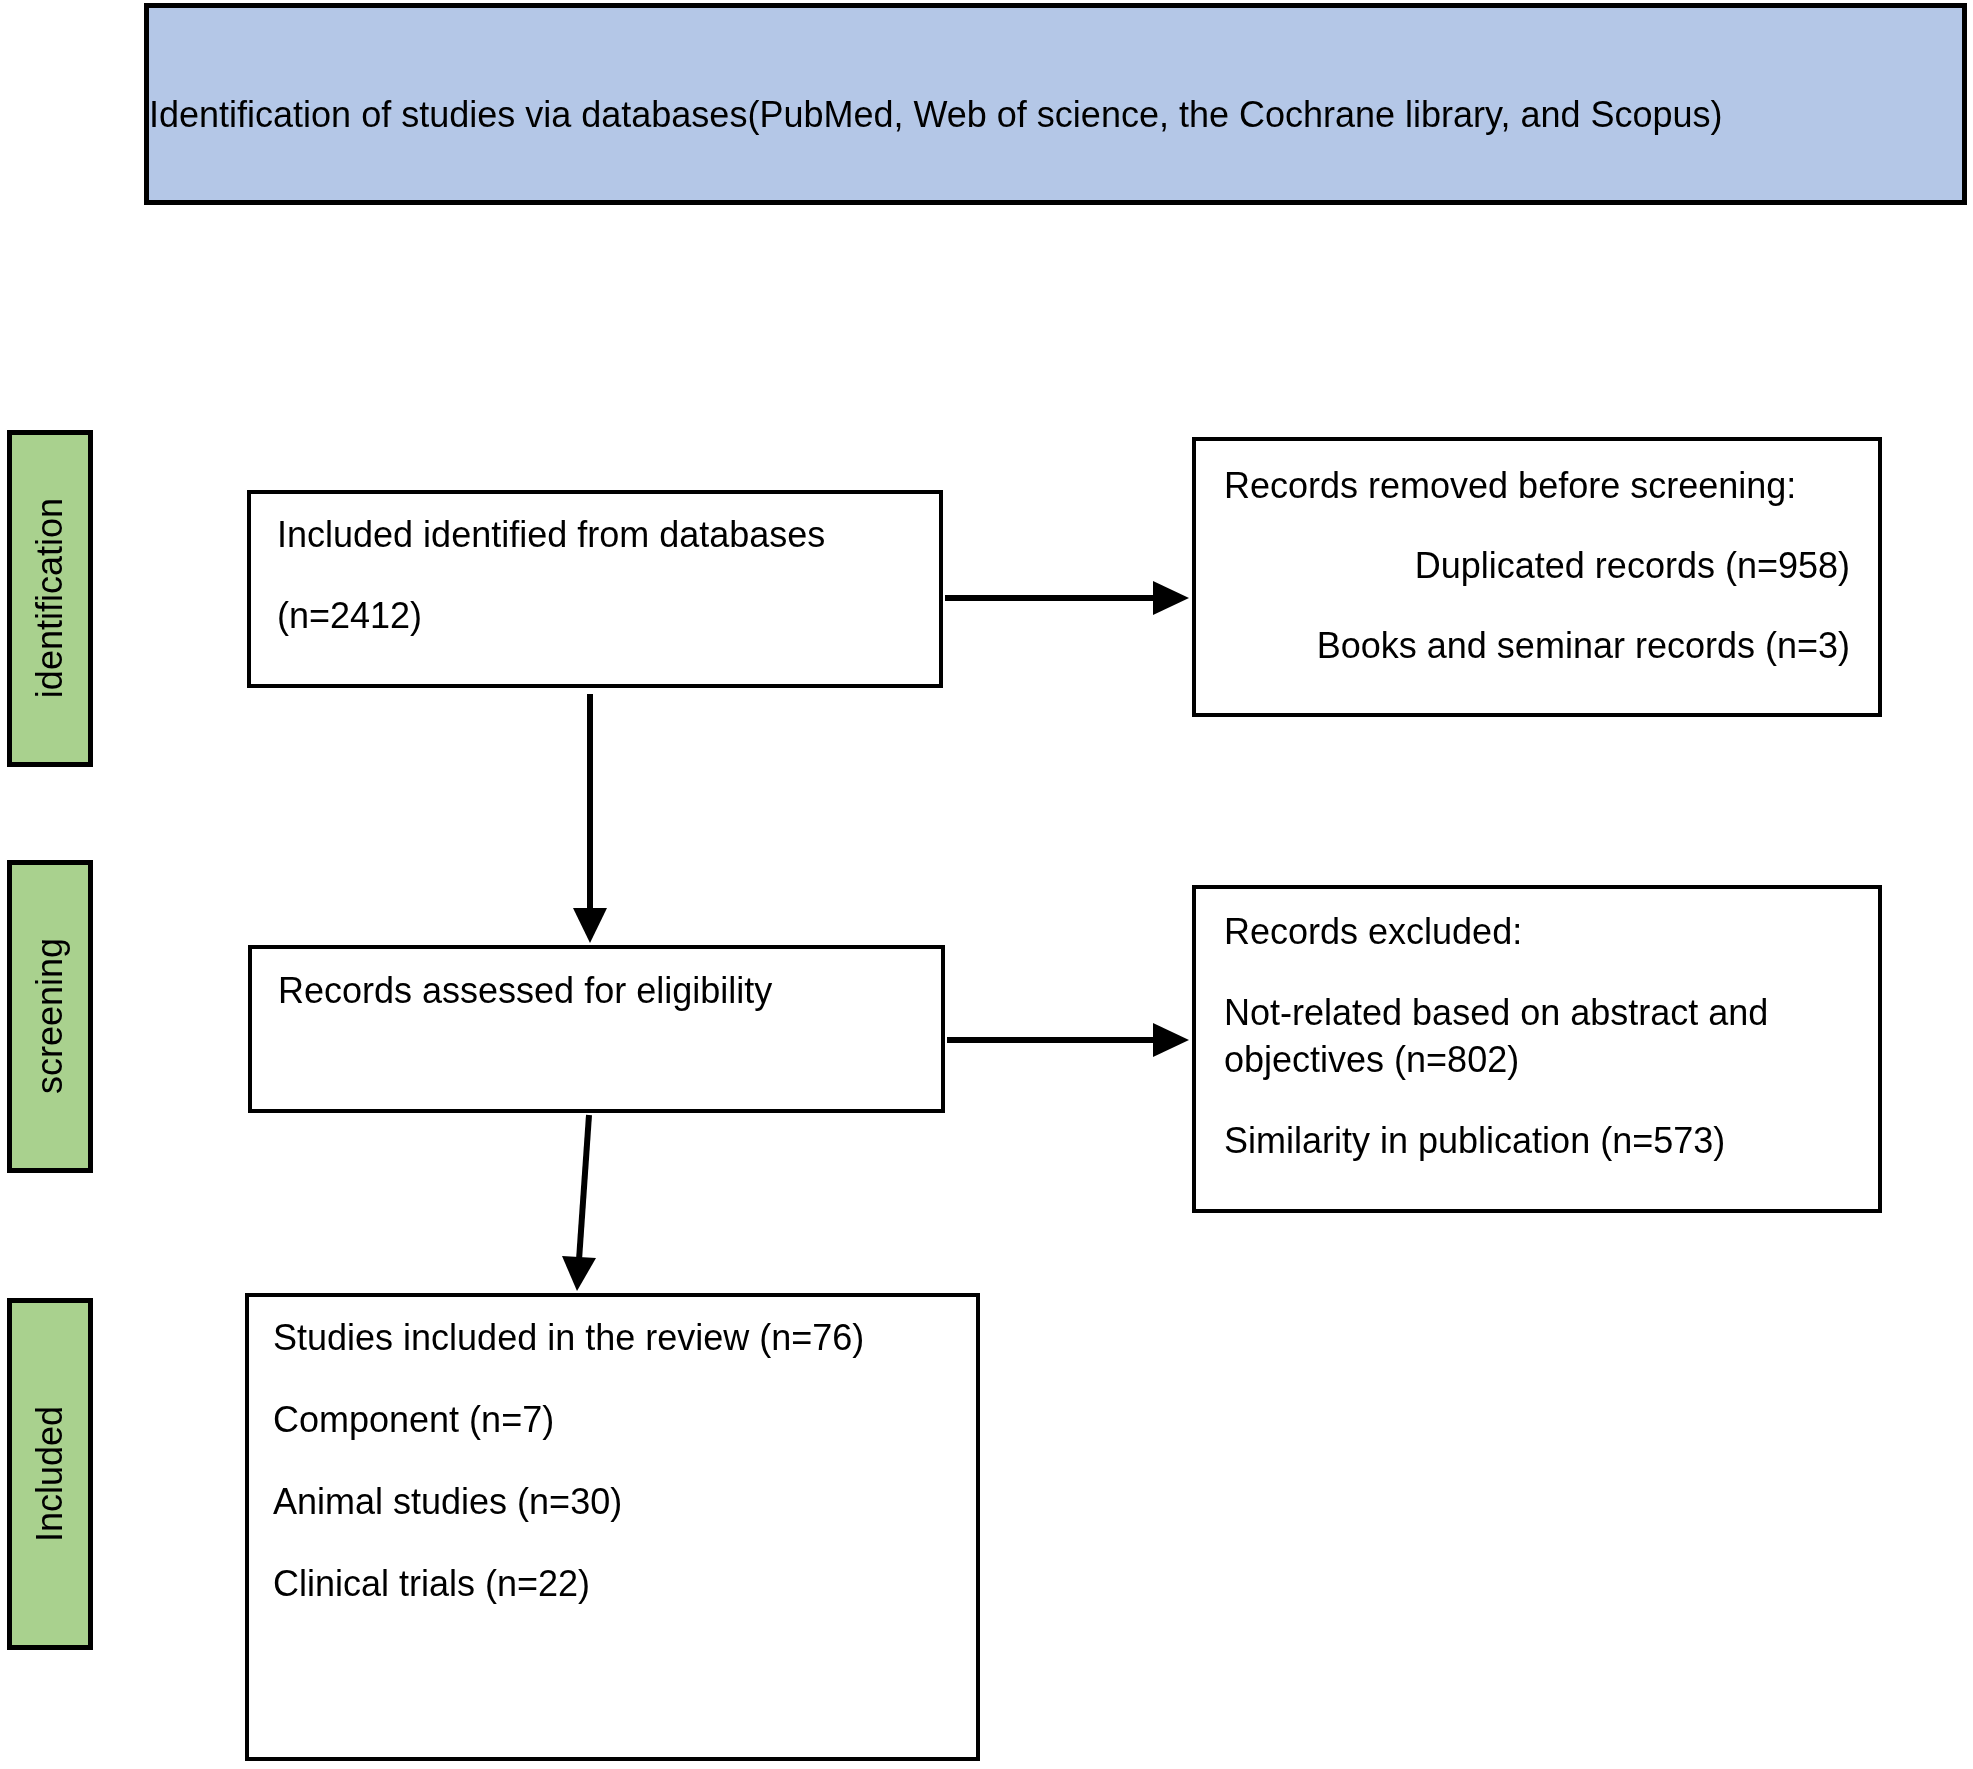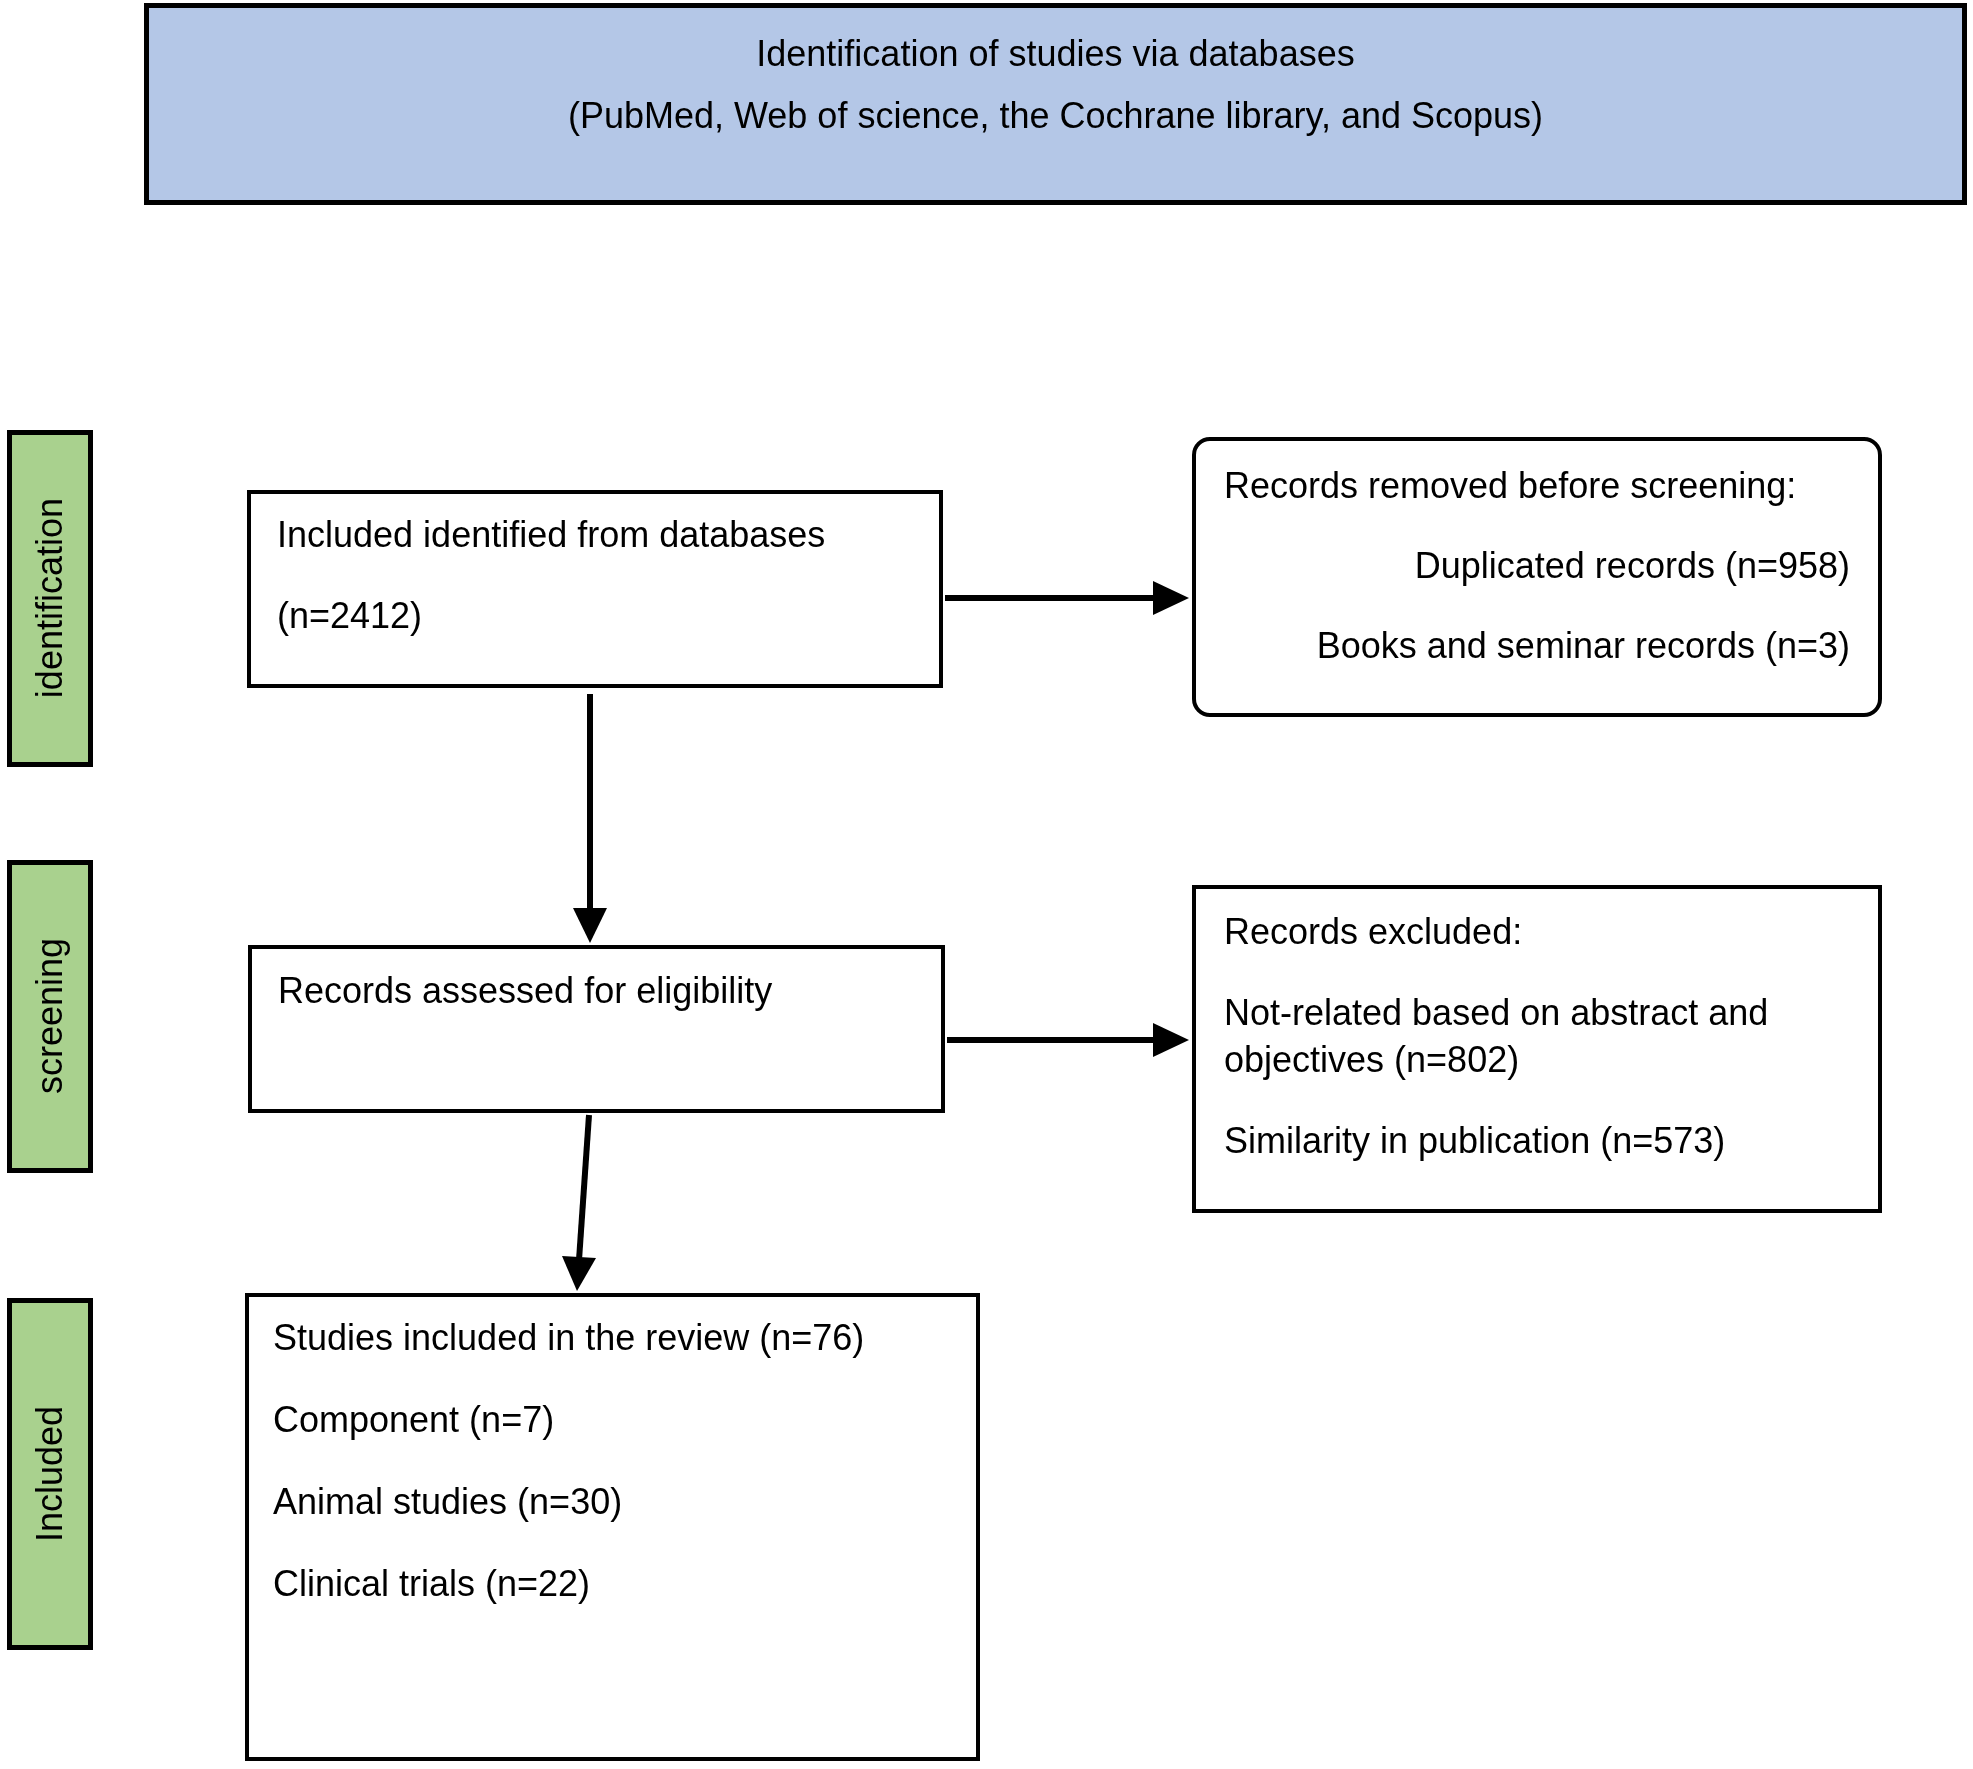--- a/index.html
+++ b/index.html
@@ -23,24 +23,24 @@
     border:4px solid var(--border);
     box-sizing:border-box;
     font-size:36px;
     line-height:47px;
   }
   .box p{margin:0;}
   #header-box{
     left:144px;top:3px;width:1823px;height:202px;
     background:var(--header-fill);
     border-width:5px;
-    display:flex;flex-direction:column;align-items:center;
+    display:flex;flex-direction:row;align-items:center;
     text-align:center;
     padding-top:22px;
-    row-gap:14px;
+    row-gap:29px;
     line-height:48px;
   }
   .stage{
     position:absolute;
     left:7px;width:86px;
     background:var(--stage-fill);
     border:5px solid var(--border);
     box-sizing:border-box;
     display:flex;align-items:center;justify-content:center;
   }
@@ -55,21 +55,21 @@
   #stage-included{top:1298px;height:352px;}
 
   #box-identified{left:247px;top:490px;width:696px;height:198px;padding:17px 26px 0 26px;}
   #box-identified p + p{margin-top:34px;}
 
   #box-assessed{left:248px;top:945px;width:697px;height:168px;padding:18px 26px 8px 26px;line-height:48px;}
 
   #box-included{left:245px;top:1293px;width:735px;height:468px;padding:17px 24px 0 24px;}
   #box-included p + p{margin-top:35px;}
 
-  #box-removed{left:1192px;top:437px;width:690px;height:280px;padding:21px 28px 0 28px;border-radius:18px;}
+  #box-removed{left:1192px;top:437px;width:690px;height:280px;padding:21px 28px 0 28px;}
   #box-removed p + p{margin-top:33px;text-align:right;}
 
   #box-excluded{left:1192px;top:885px;width:690px;height:328px;padding:19px 28px 0 28px;}
   #box-excluded p + p{margin-top:34px;}
 
   #arrow-layer{
     position:absolute;left:0;top:0;width:1973px;height:1769px;
     pointer-events:none;
   }
 </style>

